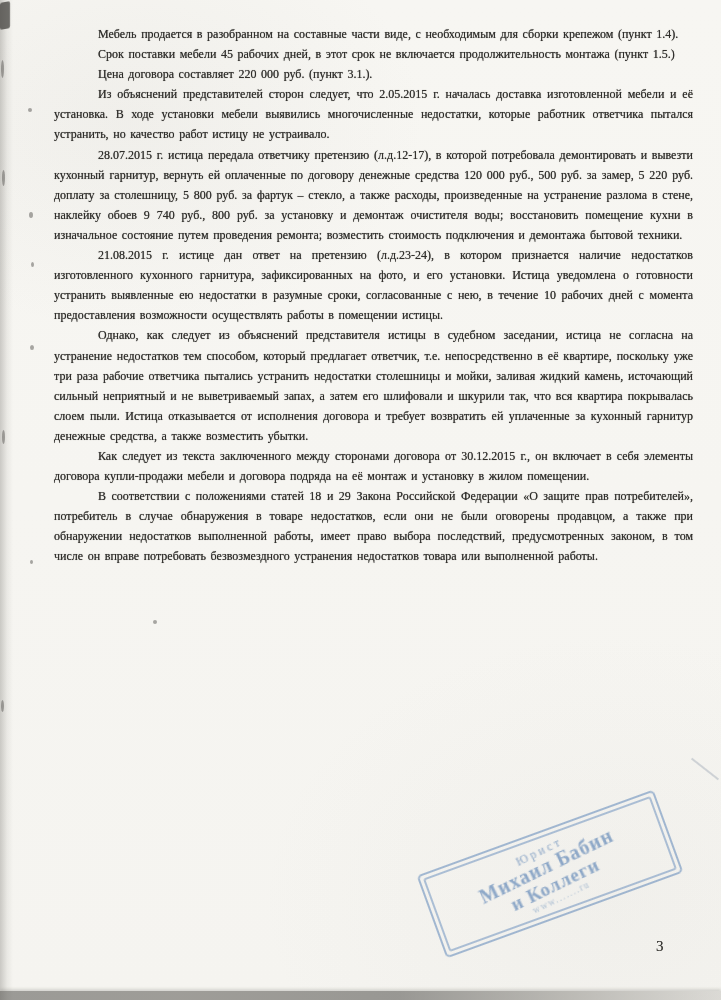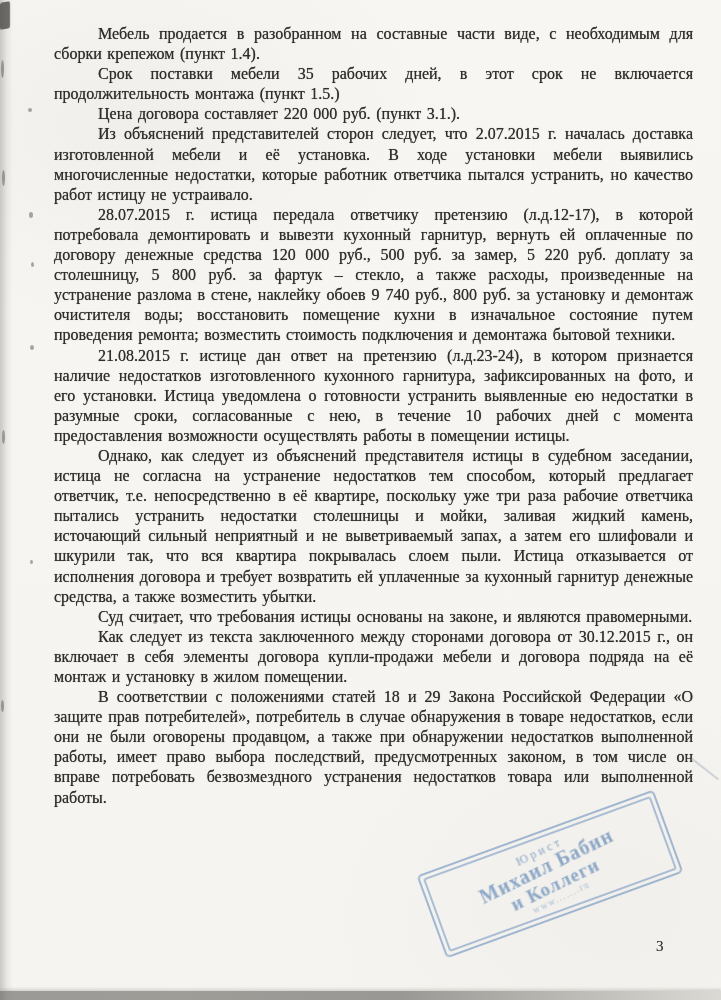--- a/index.html
+++ b/index.html
@@ -33,21 +33,21 @@
   .corner-tl {
     position: absolute; left: 0; top: 2px; width: 10px; height: 27px;
     background: rgba(72,70,66,0.78);
     transform: skewY(-10deg); border-radius: 2px;
     filter: blur(0.4px);
   }
   .speck { position: absolute; background: rgba(100,98,94,0.55); border-radius: 50%; filter: blur(0.5px); }
   
   .text-col {
     position: absolute; left: 54px; top: 24px; width: 639px;
-    font-size: 16px; line-height: 20.1px;
+    font-size: 12px; line-height: 20.1px;
     color: #2f2e2b;
     text-align: justify;
   }
   .text-col p {
     margin: 0;
     text-indent: 44px;
     word-spacing: 1.6px;
     text-shadow: 0 0 0.7px rgba(47,46,43,0.8);
   }
   .page-number {
@@ -105,27 +105,26 @@
   <div class="speck" style="left:29px; top:212px; width:4px; height:6px;"></div>
   <div class="speck" style="left:31px; top:262px; width:3px; height:5px;"></div>
   <div class="speck" style="left:30px; top:345px; width:4px; height:5px;"></div>
   <div class="speck" style="left:2px;  top:430px; width:3px; height:14px;"></div>
   <div class="speck" style="left:30px; top:560px; width:3px; height:4px;"></div>
   <div class="speck" style="left:153px;top:620px; width:4px; height:4px;"></div>
   <div class="speck" style="left:1px;  top:700px; width:3px; height:12px;"></div>
 
   <div class="text-col">
     <p>Мебель продается в разобранном на составные части виде, с необходимым для сборки крепежом (пункт 1.4).</p>
-    <p>Срок поставки мебели 35 рабочих дней, в этот срок не включается продолжительность монтажа (пункт 1.5.)</p>
+    <p>Срок поставки мебели 45 рабочих дней, в этот срок не включается продолжительность монтажа (пункт 1.5.)</p>
     <p>Цена договора составляет 220 000 руб. (пункт 3.1.).</p>
-    <p>Из объяснений представителей сторон следует, что 2.07.2015 г. началась доставка изготовленной мебели и её установка. В ходе установки мебели выявились многочисленные недостатки, которые работник ответчика пытался устранить, но качество работ истицу не устраивало.</p>
+    <p>Из объяснений представителей сторон следует, что 2.05.2015 г. началась доставка изготовленной мебели и её установка. В ходе установки мебели выявились многочисленные недостатки, которые работник ответчика пытался устранить, но качество работ истицу не устраивало.</p>
     <p>28.07.2015 г. истица передала ответчику претензию (л.д.12-17), в которой потребовала демонтировать и вывезти кухонный гарнитур, вернуть ей оплаченные по договору денежные средства 120 000 руб., 500 руб. за замер, 5 220 руб. доплату за столешницу, 5 800 руб. за фартук – стекло, а также расходы, произведенные на устранение разлома в стене, наклейку обоев 9 740 руб., 800 руб. за установку и демонтаж очистителя воды; восстановить помещение кухни в изначальное состояние путем проведения ремонта; возместить стоимость подключения и демонтажа бытовой техники.</p>
     <p>21.08.2015 г. истице дан ответ на претензию (л.д.23-24), в котором признается наличие недостатков изготовленного кухонного гарнитура, зафиксированных на фото, и его установки. Истица уведомлена о готовности устранить выявленные ею недостатки в разумные сроки, согласованные с нею, в течение 10 рабочих дней с момента предоставления возможности осуществлять работы в помещении истицы.</p>
     <p>Однако, как следует из объяснений представителя истицы в судебном заседании, истица не согласна на устранение недостатков тем способом, который предлагает ответчик, т.е. непосредственно в её квартире, поскольку уже три раза рабочие ответчика пытались устранить недостатки столешницы и мойки, заливая жидкий камень, источающий сильный неприятный и не выветриваемый запах, а затем его шлифовали и шкурили так, что вся квартира покрывалась слоем пыли. Истица отказывается от исполнения договора и требует возвратить ей уплаченные за кухонный гарнитур денежные средства, а также возместить убытки.</p>
-    <p>Суд считает, что требования истицы основаны на законе, и являются правомерными.</p>
     <p>Как следует из текста заключенного между сторонами договора от 30.12.2015 г., он включает в себя элементы договора купли-продажи мебели и договора подряда на её монтаж и установку в жилом помещении.</p>
     <p>В соответствии с положениями статей 18 и 29 Закона Российской Федерации «О защите прав потребителей», потребитель в случае обнаружения в товаре недостатков, если они не были оговорены продавцом, а также при обнаружении недостатков выполненной работы, имеет право выбора последствий, предусмотренных законом, в том числе он вправе потребовать безвозмездного устранения недостатков товара или выполненной работы.</p>
   </div>
 
   <div class="stamp">
     <div class="stamp-inner">
       <div class="stamp-text">
         <div class="stamp-title">Юрист</div>
         <div class="stamp-name">Михаил Бабин</div>
         <div class="stamp-suffix">и Коллеги</div>

